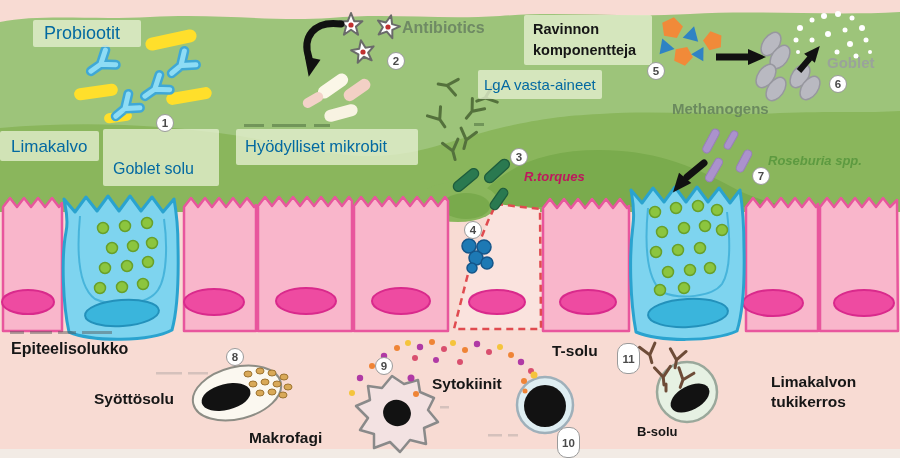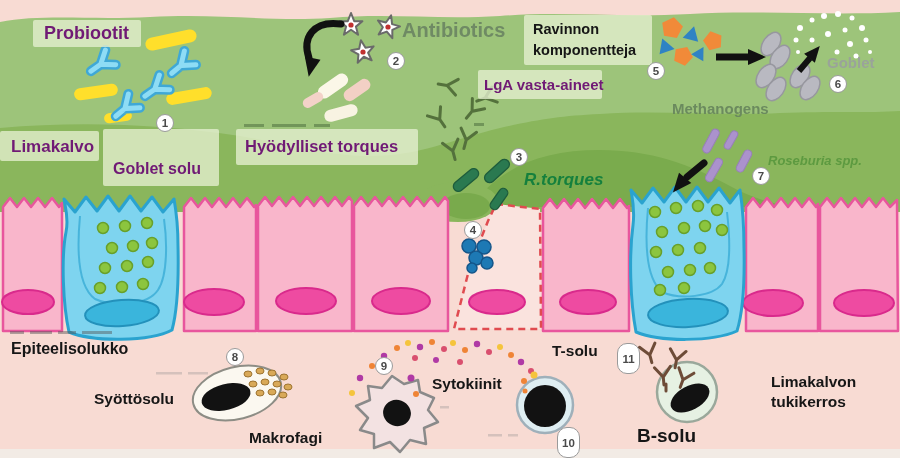--- a/index.html
+++ b/index.html
@@ -1,21 +1,21 @@
 <!DOCTYPE html>
 <html><head>
 <meta charset="utf-8">
 <style>
   html,body{margin:0;padding:0;background:#fff;}
   .stage{position:relative;width:900px;height:458px;overflow:hidden;
          font-family:"Liberation Sans",sans-serif;background:#f8dbd3;}
   .stage svg{position:absolute;left:0;top:0;}
   .lbl{position:absolute;font-weight:700;color:#161616;white-space:nowrap;line-height:1.15;}
   .box{position:absolute;background:rgba(230,240,208,0.78);border-radius:2px;}
-  .boxlbl{position:absolute;font-weight:700;color:#701a75;white-space:nowrap;}
+  .boxlbl{position:absolute;font-weight:400;color:#0369a1;white-space:nowrap;}
   .badge{position:absolute;box-sizing:border-box;background:#fff;border:1.6px solid #9a9a9a;
          border-radius:50%;color:#4a4a4a;font-weight:700;font-size:11.5px;
          display:flex;align-items:center;justify-content:center;width:18px;height:18px;}
   .badge.wide{width:23px;height:31px;border-radius:10px;}
   .green-it{font-style:italic;font-weight:700;}
 </style>
 </head>
 <body>
 
 <div class="stage">
@@ -327,43 +327,43 @@
 <div class="box" style="left:33px;top:20px;width:108px;height:27px;"></div>
 <div class="boxlbl" style="left:44px;top:23px;font-size:18px;">Probiootit</div>
 
 <div class="box" style="left:0px;top:131px;width:99px;height:30px;"></div>
 <div class="boxlbl" style="left:11px;top:137px;font-size:17px;">Limakalvo</div>
 
 <div class="box" style="left:103px;top:129px;width:116px;height:57px;"></div>
 <div class="boxlbl" style="left:113px;top:160px;font-size:16px;">Goblet solu</div>
 
 <div class="box" style="left:236px;top:129px;width:182px;height:36px;"></div>
-<div class="boxlbl" style="left:245px;top:137px;font-size:16.5px;">Hyödylliset torques</div>
-
-<div class="lbl" style="left:402px;top:19px;font-size:20px;color:#6f8a64;">Antibiotics</div>
+<div class="boxlbl" style="left:245px;top:137px;font-size:16.5px;">Hyödylliset mikrobit</div>
+
+<div class="lbl" style="left:402px;top:19px;font-size:16px;color:#6f8a64;">Antibiotics</div>
 
 <div class="box" style="left:478px;top:70px;width:124px;height:29px;"></div>
 <div class="boxlbl" style="left:484px;top:76px;font-size:15px;text-align:right;">LgA vasta-aineet</div>
 
 <div class="box" style="left:524px;top:15px;width:128px;height:50px;"></div>
 <div class="lbl" style="left:533px;top:21px;font-size:14.5px;">Ravinnon</div>
 <div class="lbl" style="left:533px;top:42px;font-size:14.5px;">komponentteja</div>
 
 <div class="lbl" style="left:672px;top:80px;font-size:15px;color:#6b8a5e;margin-top:20px;">Methanogens</div>
 <div class="lbl" style="left:827px;top:54px;font-size:15px;color:#9aa39a;">Goblet</div>
 
 <div class="lbl green-it" style="left:768px;top:147px;font-size:13px;color:#5d9a40;margin-top:7px;">Roseburia spp.</div>
-<div class="lbl green-it" style="left:524px;top:170px;font-size:17px;color:#15803d;font-style:italic;">R.torques</div>
+<div class="lbl green-it" style="left:524px;top:170px;font-size:13px;color:#be185d;font-style:italic;">R.torques</div>
 
 <div class="lbl" style="left:11px;top:340px;font-size:16px;">Epiteelisolukko</div>
 <div class="lbl" style="left:94px;top:390px;font-size:15.5px;">Syöttösolu</div>
 <div class="lbl" style="left:249px;top:429px;font-size:15.5px;">Makrofagi</div>
 <div class="lbl" style="left:432px;top:375px;font-size:15.5px;">Sytokiinit</div>
 <div class="lbl" style="left:552px;top:342px;font-size:15.5px;">T-solu</div>
-<div class="lbl" style="left:637px;top:425px;font-size:19px;">B-solu</div>
+<div class="lbl" style="left:637px;top:425px;font-size:13px;">B-solu</div>
 <div class="lbl" style="left:771px;top:373px;font-size:15.5px;">Limakalvon</div>
 <div class="lbl" style="left:771px;top:393px;font-size:15.5px;">tukikerros</div>
 
 <div class="badge" style="left:156px;top:114px;">1</div>
 <div class="badge" style="left:387px;top:52px;">2</div>
 <div class="badge" style="left:510px;top:148px;">3</div>
 <div class="badge" style="left:464px;top:221px;">4</div>
 <div class="badge" style="left:647px;top:62px;">5</div>
 <div class="badge" style="left:829px;top:75px;">6</div>
 <div class="badge" style="left:752px;top:167px;">7</div>

